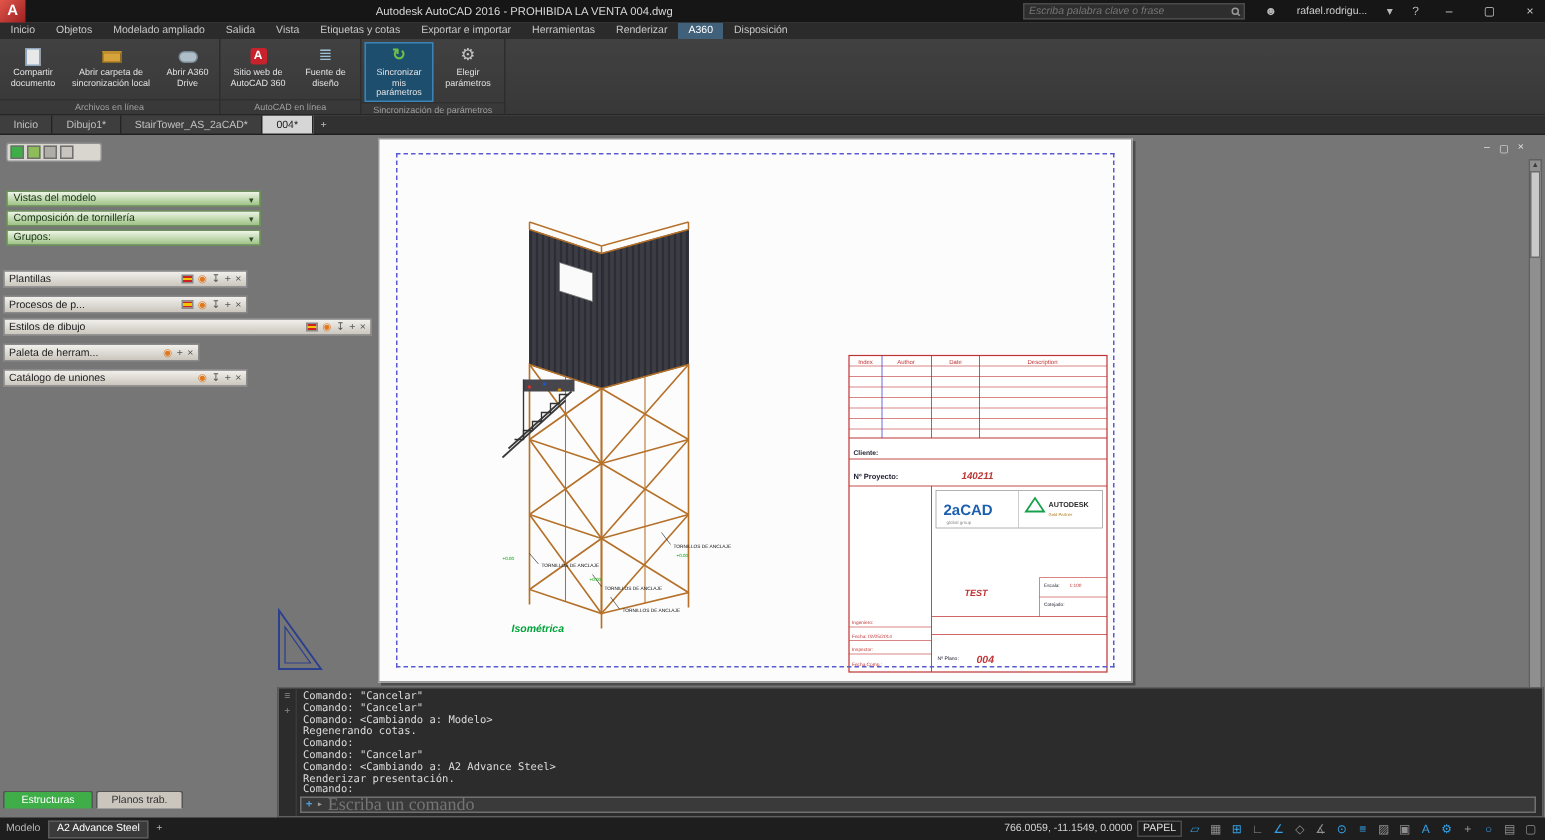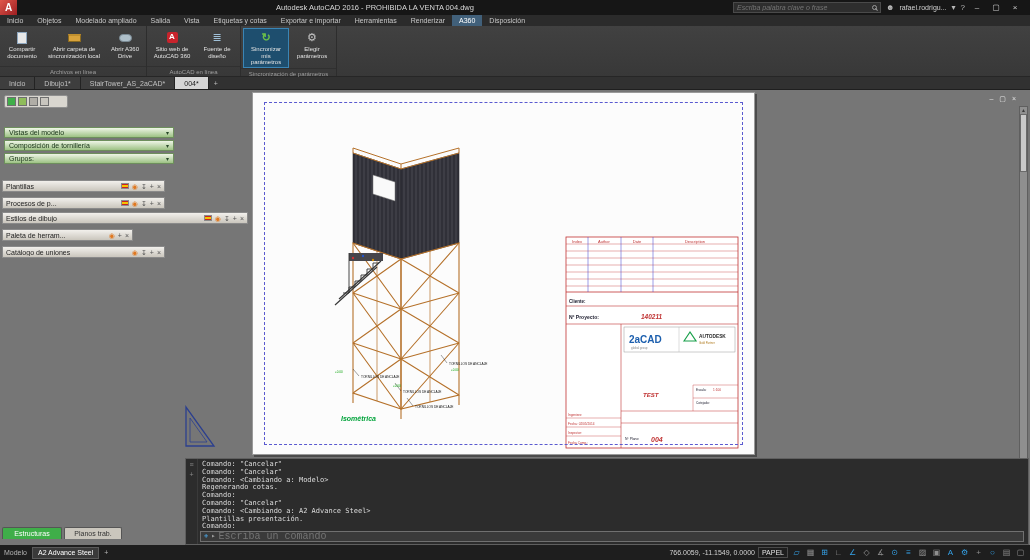--- a/index.html
+++ b/index.html
@@ -3,21 +3,21 @@
 <meta charset="utf-8">
 <style>
   * { box-sizing:border-box; margin:0; padding:0; }
   html,body { width:1030px; height:560px; overflow:hidden; }
   body { position:relative; background:#767676; font-family:"Liberation Sans",sans-serif; }
 
   
   .titlebar { position:absolute; top:0; left:0; right:0; height:15px; background:#161616; display:flex; align-items:center; color:#cfcfcf; z-index:60; }
   .acad-logo { width:17px; height:15px; background:linear-gradient(135deg,#e0564a,#9e1f22); color:#fff; font-weight:bold; font-size:10px; display:flex; align-items:center; justify-content:center; }
   .tb-title { flex:1; text-align:center; font-size:7.5px; color:#d8d8d8; white-space:nowrap; overflow:hidden; }
-  .tb-right { display:flex; align-items:center; gap:5px; padding-right:8px; }
+  .tb-right { display:flex; align-items:center; gap:13px; padding-right:3px; }
   .searchbox { display:flex; align-items:center; background:#2e2e2e; border:1px solid #4a4a4a; height:11px; width:148px; padding:0 3px; }
   .searchbox input { flex:1; background:transparent; border:0; outline:0; color:#9a9a9a; font-size:7px; font-style:italic; font-family:"Liberation Sans",sans-serif; }
   .mag { width:5px; height:5px; border:1px solid #9a9a9a; border-radius:50%; position:relative; flex:none; }
   .mag::after { content:''; position:absolute; width:3px; height:1px; background:#9a9a9a; transform:rotate(45deg); right:-2px; bottom:-1px; }
   .tb-ic { font-size:8px; color:#b8b8b8; }
   .tb-user { font-size:7px; color:#d0d0d0; }
   .winbtn { font-size:8px; color:#cccccc; width:14px; text-align:center; }
 
   
   .tabrow { position:absolute; top:15px; left:0; right:0; height:11px; background:#2b2b2b; display:flex; font-size:7px; color:#c8c8c8; z-index:55; }
@@ -82,21 +82,21 @@
   .stab1 { left:2px; width:60px; background:#3fae49; color:#fff; }
   .stab2 { left:64px; width:58px; background:#cac6bd; color:#333; }
 
   
   .cmdwin { position:absolute; left:185px; top:368px; width:844px; height:87px; background:#2c2c2c; border:1px solid #5f5f5f; display:flex; z-index:40; }
   .cmd-strip { width:12px; border-right:1px solid #3a3a3a; display:flex; flex-direction:column; align-items:center; padding-top:2px; gap:3px; color:#8a8a8a; font-size:7px; }
   .cmd-body { flex:1; position:relative; font-family:"DejaVu Sans Mono",monospace; font-size:7px; color:#dcdcdc; padding:2px 4px 14px; line-height:7.8px; }
   .cmd-input { position:absolute; left:2px; right:4px; bottom:2px; height:11px; background:#3a3a3a; border:1px solid #707070; display:flex; align-items:center; font-size:7px; padding:0 3px; gap:3px; }
   .cmd-cross { color:#4aa3df; font-weight:bold; }
   .cmd-prompt { color:#9a9a9a; }
-  .cmd-input input { flex:1; background:transparent; border:0; outline:0; color:#bbbbbb; font-family:Liberation Mono, monospace; font-size:10px; }
+  .cmd-input input { flex:1; background:transparent; border:0; outline:0; color:#bbbbbb; font-family:Liberation Serif, serif; font-size:12px; }
 
   
   .statusbar { position:absolute; left:0; right:0; bottom:0; height:15px; background:#1e1e1e; display:flex; align-items:center; font-size:7px; color:#b5b5b5; padding:0 4px; gap:5px; z-index:60; }
   .layout-tab { background:#3a3a3a; border:1px solid #5a5a5a; color:#fff; padding:0 5px; height:12px; display:flex; align-items:center; white-space:nowrap; }
   .sb-right { margin-left:auto; display:flex; align-items:center; gap:3px; }
   .coords { color:#d2d2d2; white-space:nowrap; }
   .paperbtn { border:1px solid #4a4a4a; padding:0 3px; height:11px; display:flex; align-items:center; color:#e0e0e0; }
   .sicon { width:11px; text-align:center; font-size:8px; color:#8f8f8f; }
   .sicon[data-on="true"] { color:#35a2e8; }
 </style>
@@ -408,21 +408,21 @@
       <span>+</span>
     </div>
     <div class="cmd-body">
       <div>Comando: "Cancelar"</div>
       <div>Comando: "Cancelar"</div>
       <div>Comando:  &lt;Cambiando a: Modelo&gt;</div>
       <div>Regenerando cotas.</div>
       <div>Comando:</div>
       <div>Comando: "Cancelar"</div>
       <div>Comando:  &lt;Cambiando a: A2 Advance Steel&gt;</div>
-      <div>Plantillas presentación.</div>
+      <div>Renderizar presentación.</div>
       <div>Comando:</div>
       <div class="cmd-input">
         <span class="cmd-cross">+</span>
         <span class="cmd-prompt">▸</span>
         <input placeholder="Escriba un comando" style="">
       </div>
     </div>
   </div>
 </div>
 

